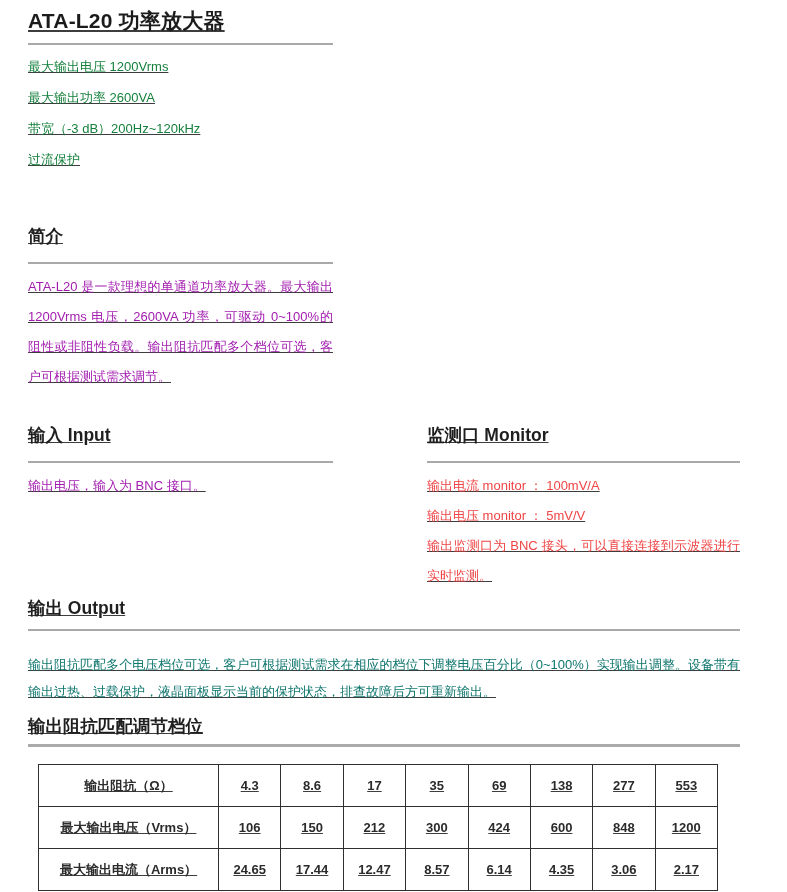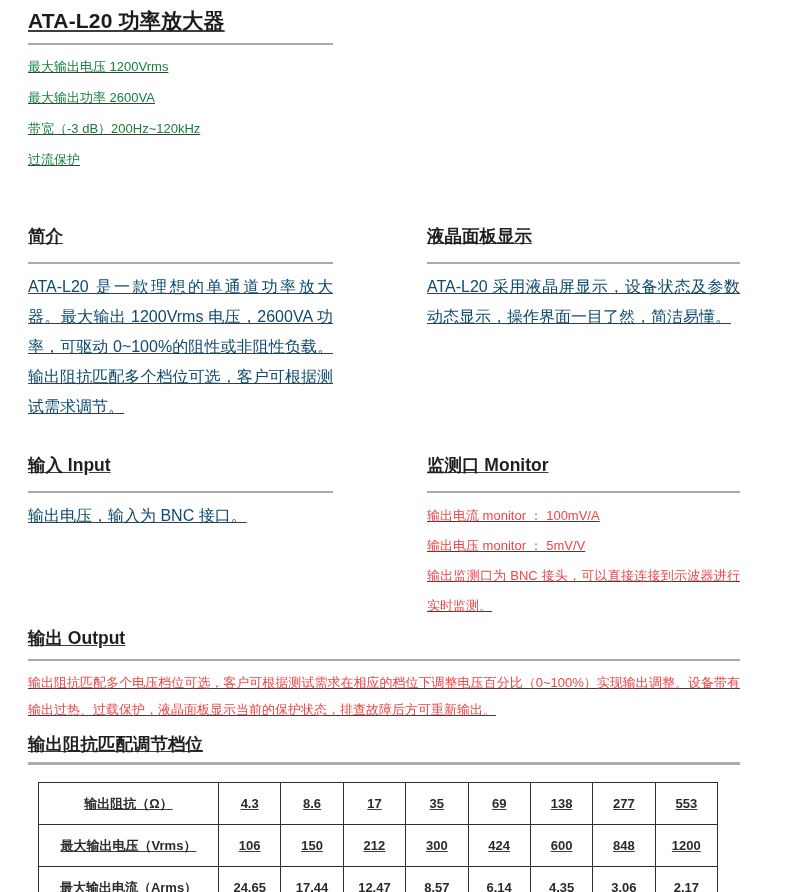--- a/index.html
+++ b/index.html
@@ -29,34 +29,34 @@
   .row2 { margin-top:30px; }
   .col-l { width:305px; }
   .col-r { width:313px; }
 
   h2 {
     font-size:17.5px; line-height:26px; font-weight:600;
     color:#1f1f1f;
   }
   .sec-rule { margin-top:13px; }
   .col-body {
-    margin-top:8px; font-size:16px; line-height:30px;
-    text-align:justify; color:#0c4a6e;
+    margin-top:8px; font-size:13px; line-height:30px;
+    text-align:justify; color:#a21caf;
   }
   .mon-line {
     margin-top:8px; font-size:13px; line-height:30px;
     text-align:justify; color:#ef4444;
   }
   .mon-line + .mon-line { margin-top:0; }
 
   .output-sec { margin-top:4px; }
   .full-rule { width:712px; margin-top:8px; }
   .output-body {
-    margin-top:8px; font-size:13px; line-height:27px;
-    text-align:justify; color:#ef4444;
+    margin-top:20px; font-size:13px; line-height:27px;
+    text-align:justify; color:#0f766e;
   }
 
   .gear-sec { margin-top:8px; }
   .thick-rule { border-top:3px solid #ababab; width:712px; margin-top:5px; }
 
   table.gear {
     border-collapse:collapse; table-layout:fixed;
     width:680px; margin:17px 0 0 10px;
   }
   table.gear th, table.gear td {
@@ -80,25 +80,20 @@
     <p>最大输出功率 2600VA</p>
     <p>带宽（-3 dB）200Hz~120kHz</p>
     <p>过流保护</p>
   </div>
 
   <div class="cols row1">
     <section class="col-l">
       <h2>简介</h2>
       <hr class="rule sec-rule">
       <p class="col-body">ATA-L20 是一款理想的单通道功率放大器。最大输出 1200Vrms 电压，2600VA 功率，可驱动 0~100%的阻性或非阻性负载。输出阻抗匹配多个档位可选，客户可根据测试需求调节。</p>
-    </section>
-    <section class="col-r">
-      <h2>液晶面板显示</h2>
-      <hr class="rule sec-rule">
-      <p class="col-body">ATA-L20 采用液晶屏显示，设备状态及参数动态显示，操作界面一目了然，简洁易懂。</p>
     </section>
   </div>
 
   <div class="cols row2">
     <section class="col-l">
       <h2>输入 Input</h2>
       <hr class="rule sec-rule">
       <p class="col-body">输出电压，输入为 BNC 接口。</p>
     </section>
     <section class="col-r">

